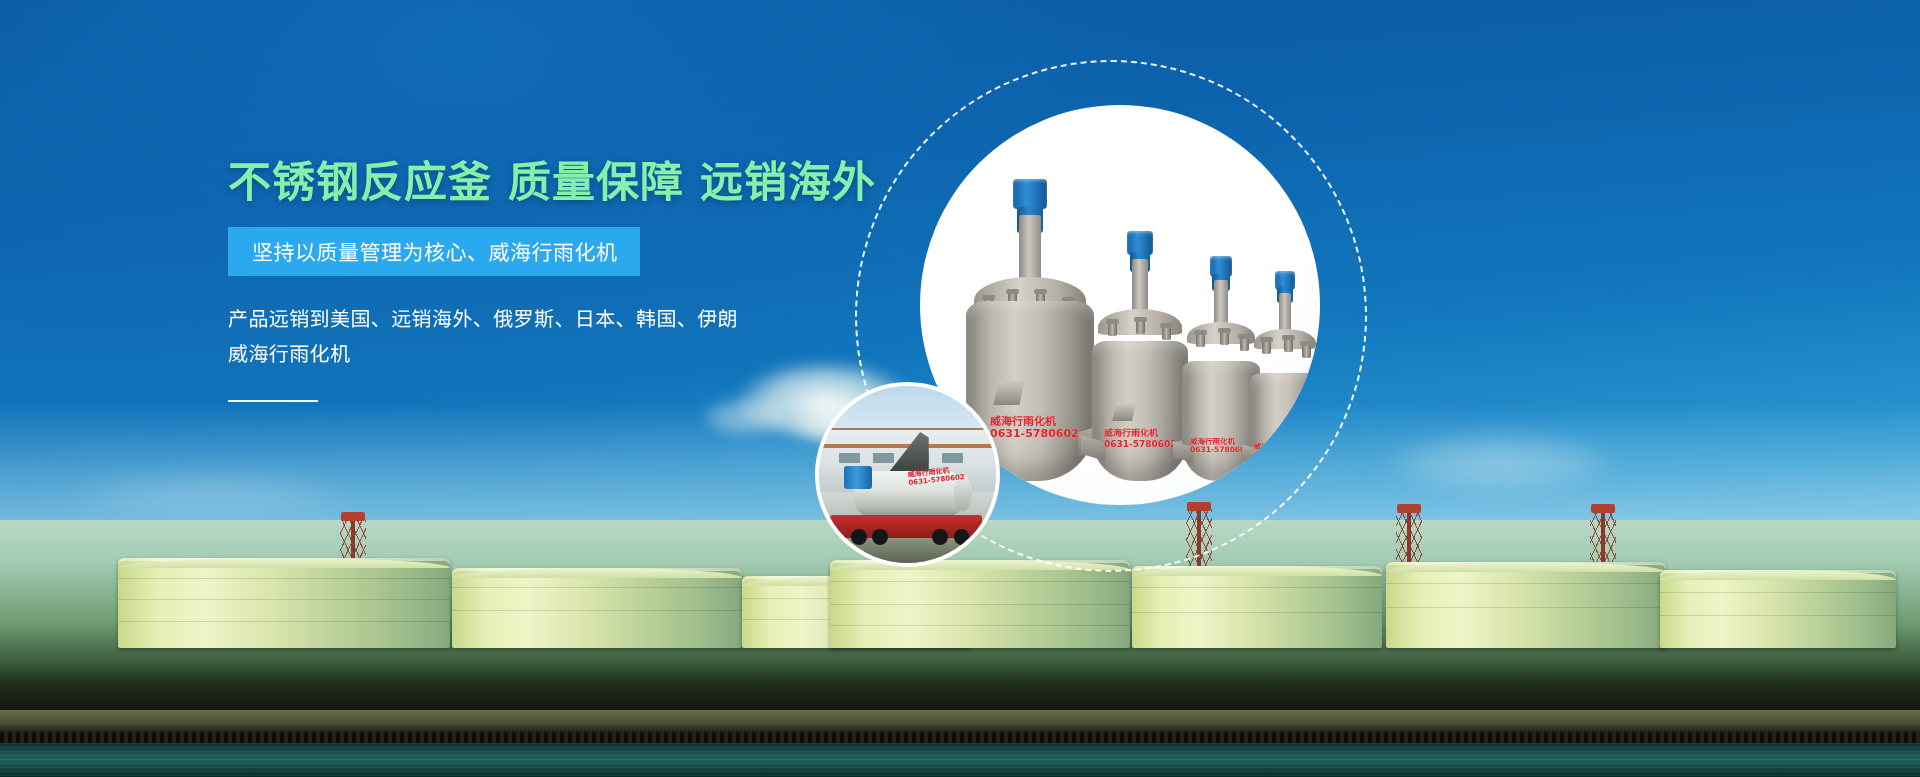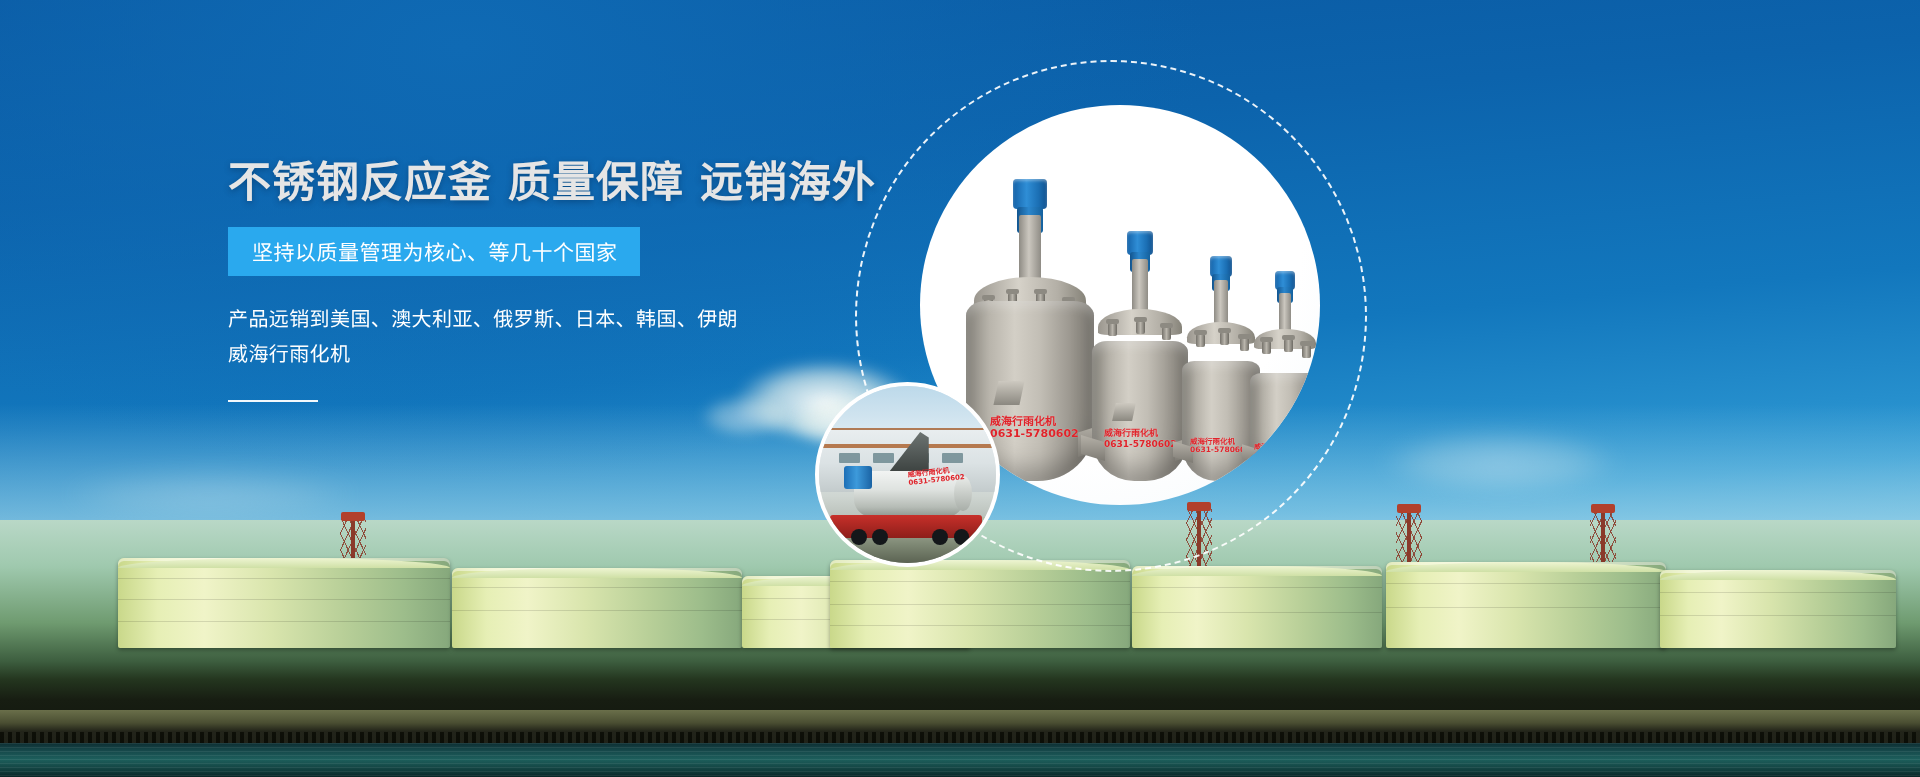--- a/index.html
+++ b/index.html
@@ -230,21 +230,21 @@
   }
   .ps-red{
     position:absolute;left:50%;bottom:44%;color:#e0232a;font-size:7px;font-weight:700;
     white-space:nowrap;transform:rotate(-6deg);line-height:1.2;
     font-family:"DejaVu Sans","Liberation Sans",sans-serif;
   }
 
   
   .copy{position:absolute;left:228px;top:160px;width:620px;}
   .headline{
-    margin:0;color:#e5e5e5;font-size:43px;font-weight:900;letter-spacing:1px;
+    margin:0;color:#86efac;font-size:43px;font-weight:900;letter-spacing:1px;
     line-height:1.05;white-space:nowrap;
     font-family:"DejaVu Sans","Liberation Sans",sans-serif;
     text-shadow:0 2px 6px rgba(0,40,80,.45);
     text-align:right;
   }
   .subwrap{
     display:inline-block;margin-top:22px;background:#2aa9ee;
     padding:9px 22px 10px 24px;
   }
   .sub{
@@ -412,22 +412,22 @@
     <div class="ps-wheel" style="left:76%"></div>
     <div class="ps-red">
       <span>威海行雨化机</span><br>
       <span>0631-5780602</span>
     </div>
   </div>
 
   <div class="copy">
     <h1 class="headline">不锈钢反应釜 质量保障 远销海外</h1>
     <div class="subwrap">
-      <p class="sub">坚持以质量管理为核心、等几十个国家</p>
+      <p class="sub">坚持以质量管理为核心、威海行雨化机</p>
     </div>
     <p class="desc">
-      <span>产品远销到美国、澳大利亚、俄罗斯、日本、韩国、伊朗</span><br>
+      <span>产品远销到美国、远销海外、俄罗斯、日本、韩国、伊朗</span><br>
       <span>威海行雨化机</span>
     </p>
     <div class="rule"></div>
   </div>
 
 </div>
 
 </body></html>

